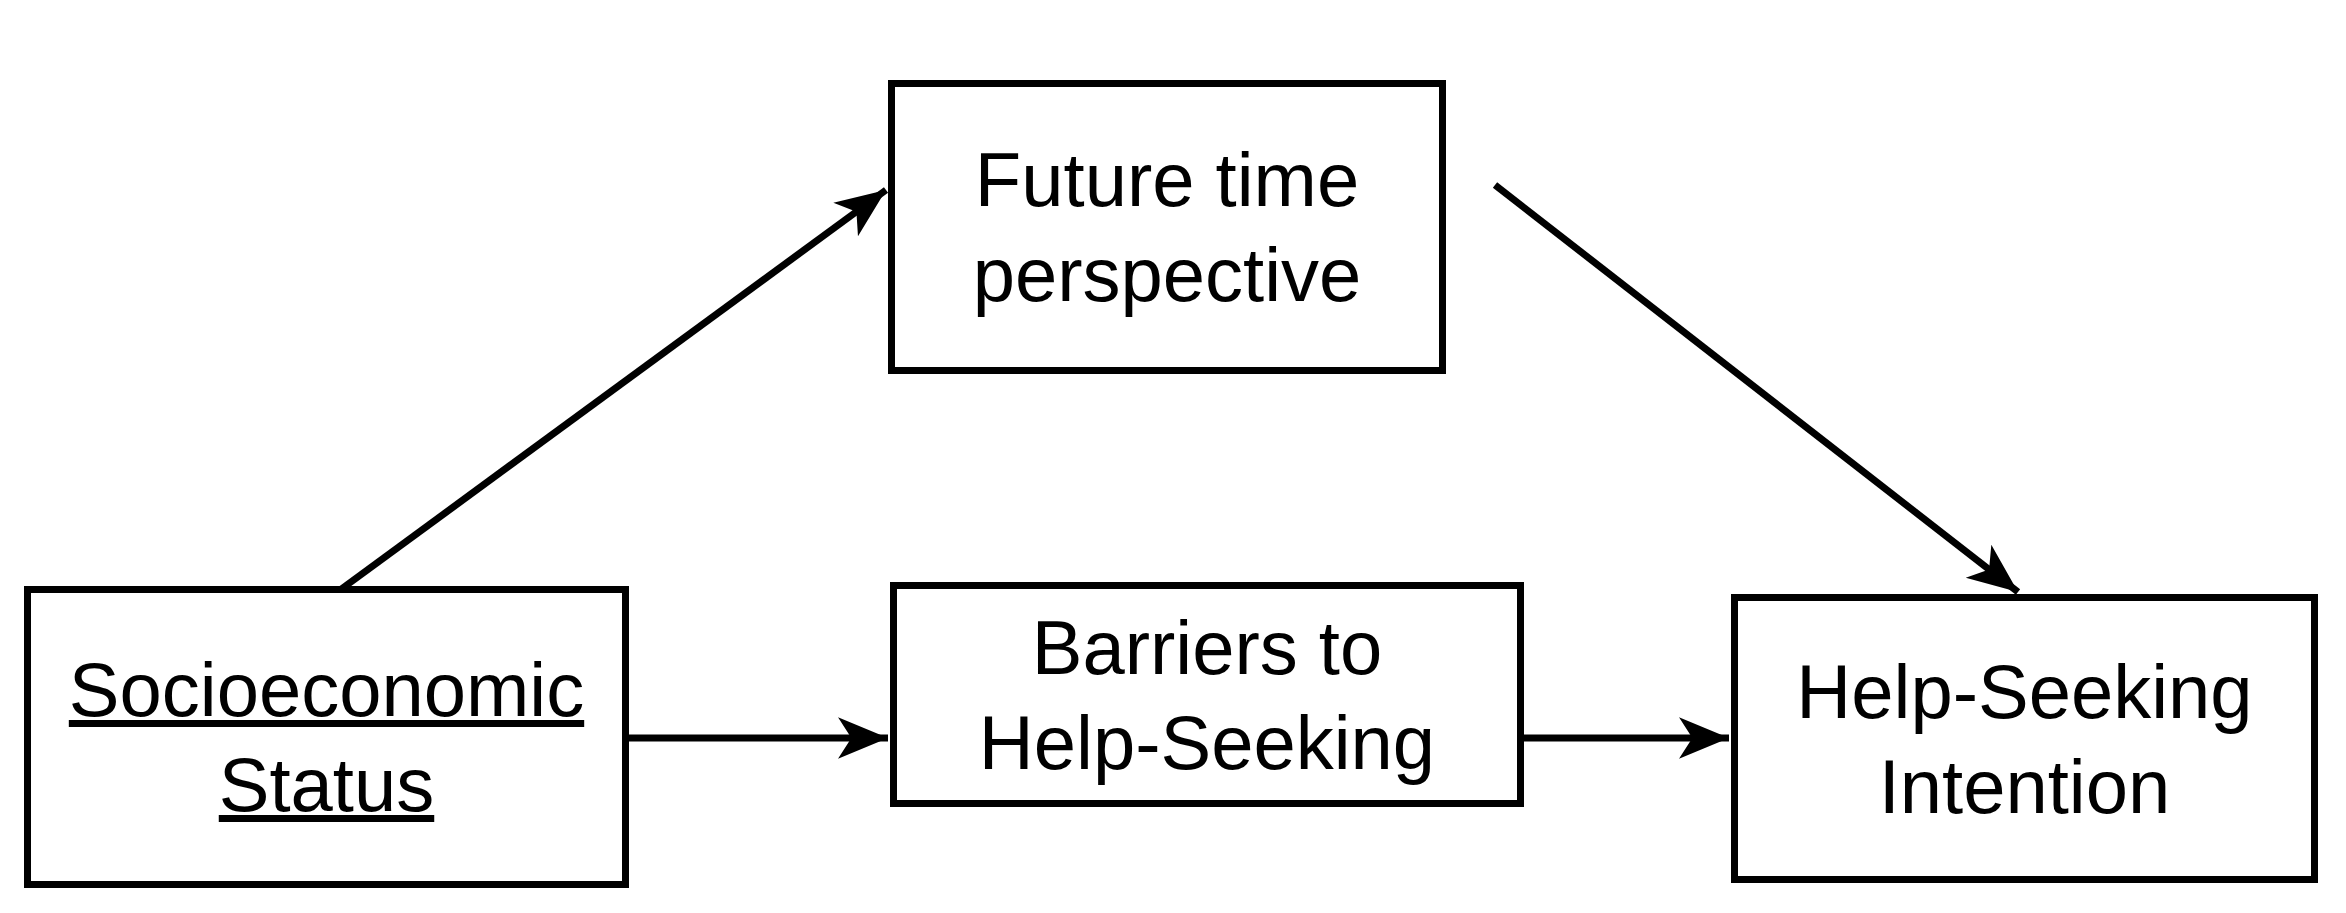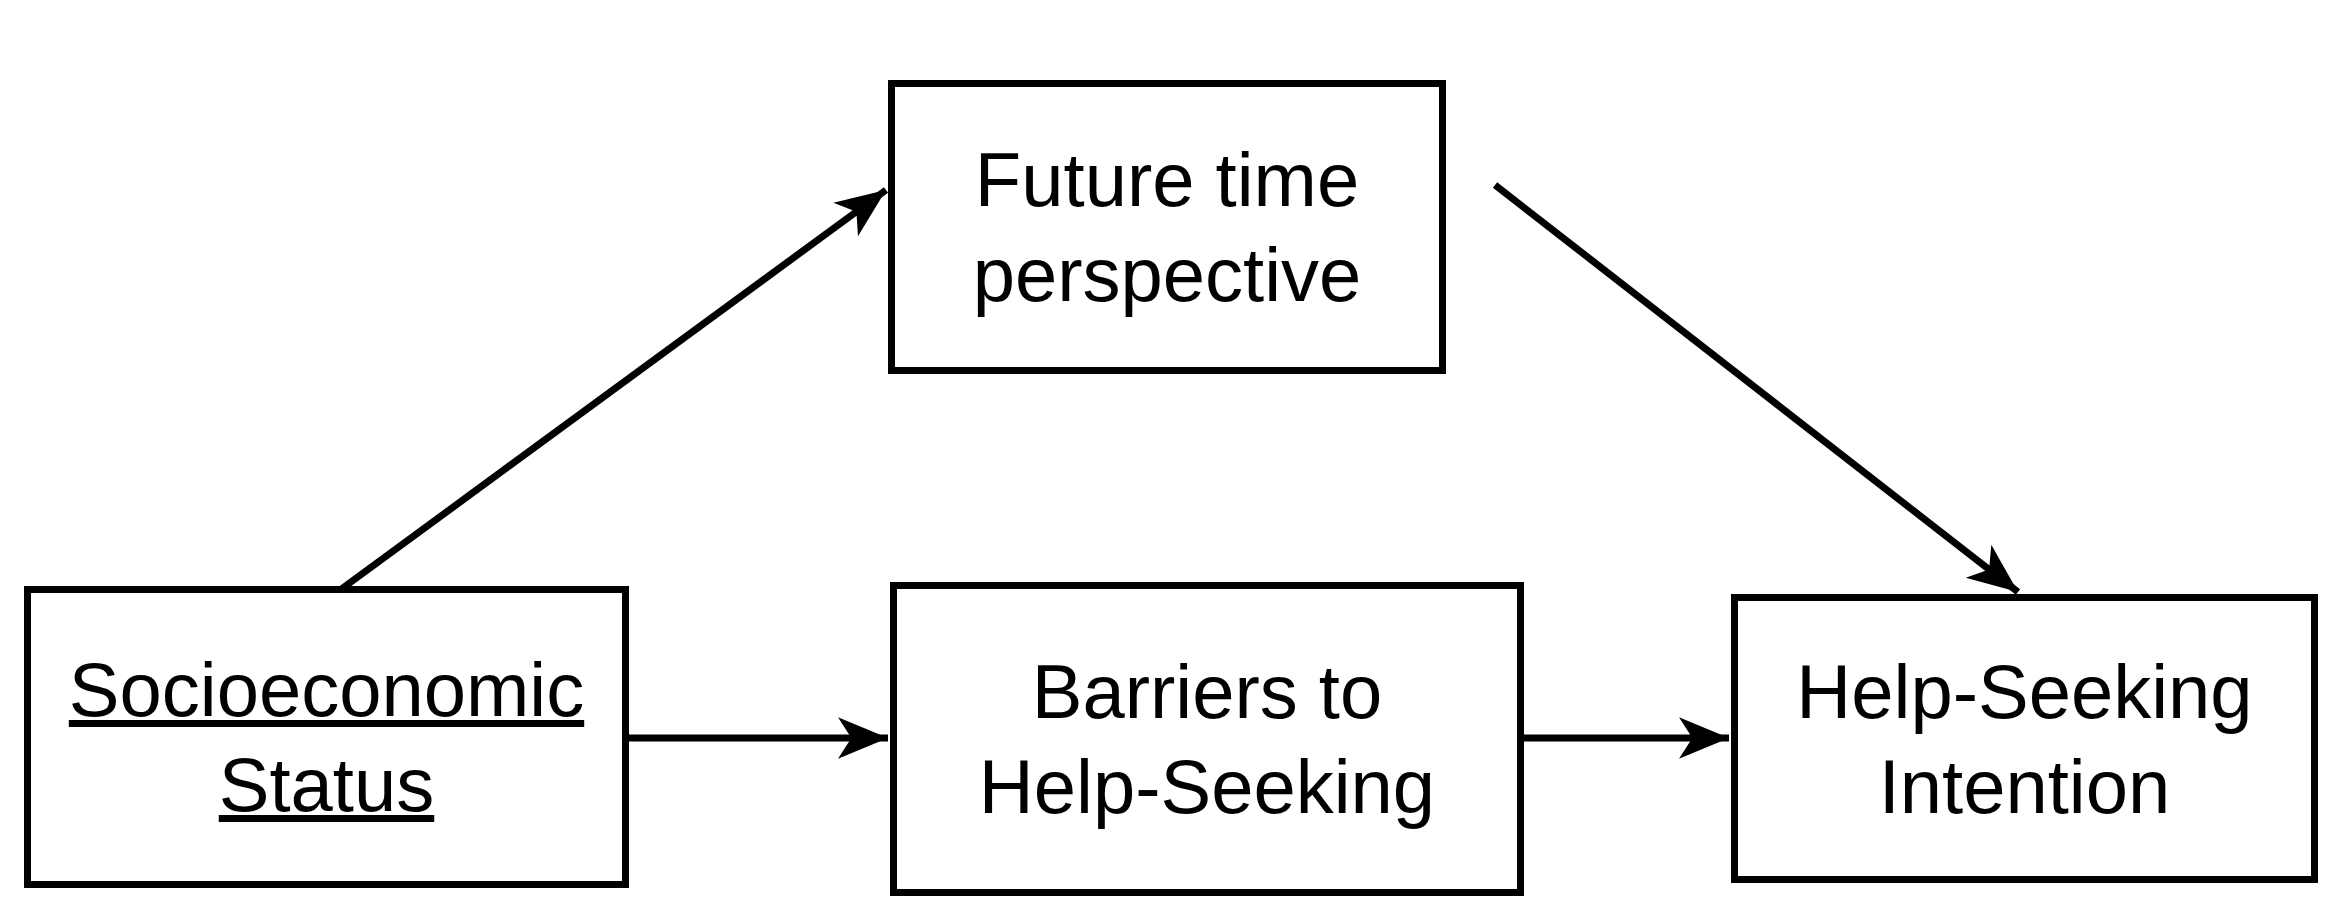--- a/index.html
+++ b/index.html
@@ -27,21 +27,21 @@
   .node-label {
     white-space: pre-line;
     text-align: center;
     font-size: 76px;
     line-height: 95px;
     color: #000000;
     font-weight: 400;
   }
   #node-future-time   { left: 888px;  top: 32px;  width: 558px; height: 294px; margin-top: 48px; }
   #node-ses           { left: 24px;   top: 586px; width: 605px; height: 302px; text-decoration: underline; }
-  #node-barriers      { left: 890px;  top: 582px; width: 634px; height: 314px; }
+  #node-barriers      { left: 890px;  top: 582px; width: 634px; height: 225px; }
   #node-intention     { left: 1731px; top: 594px; width: 587px; height: 289px; }
   .arrow-layer {
     position: absolute;
     left: 0;
     top: 0;
     width: 2346px;
     height: 913px;
     pointer-events: none;
   }
 </style>

